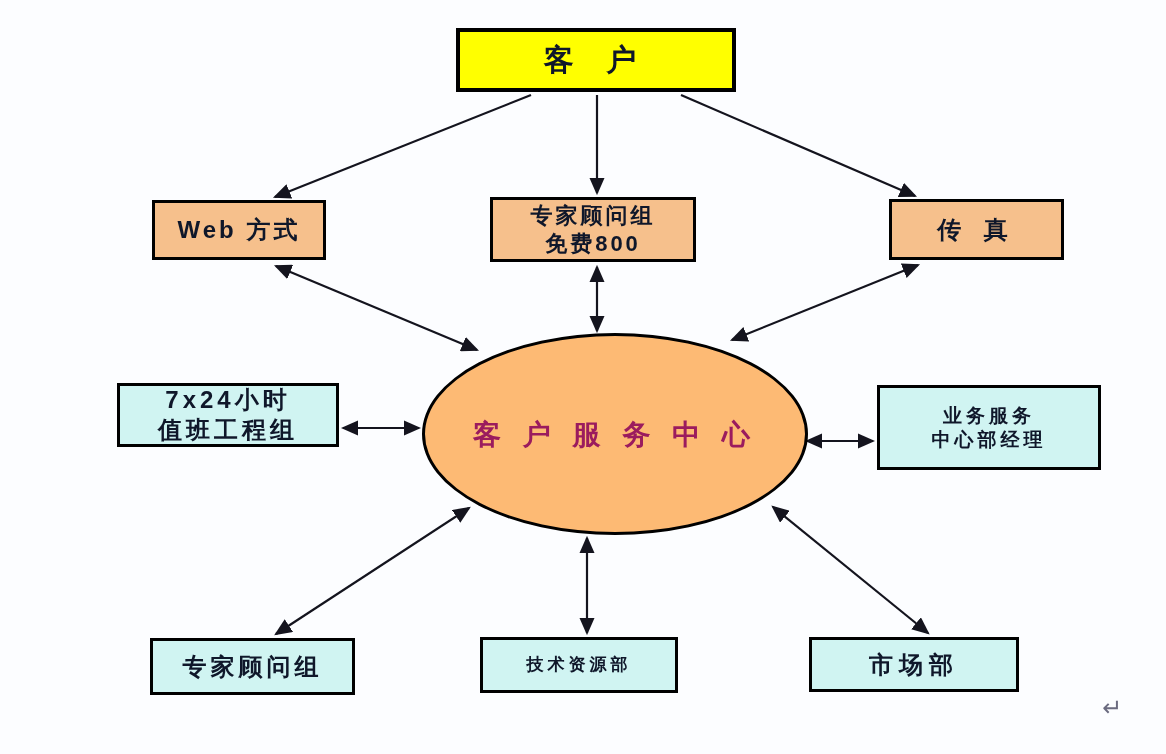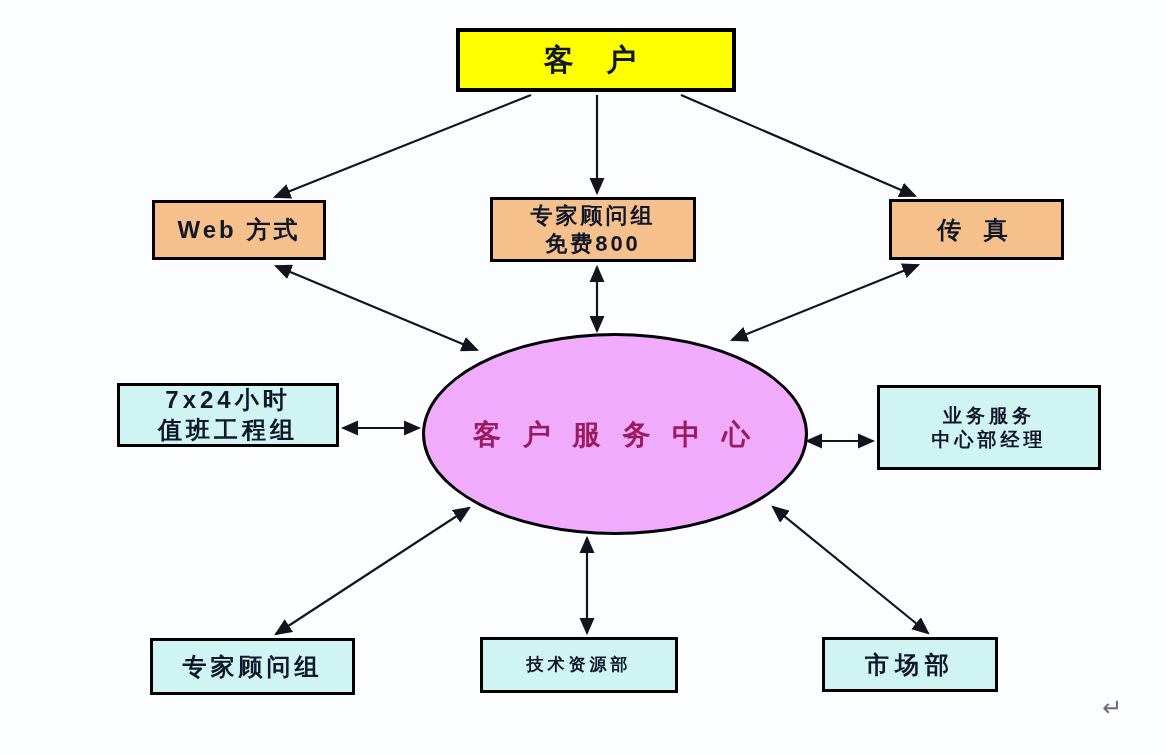--- a/index.html
+++ b/index.html
@@ -25,25 +25,25 @@
   .orange{background:#f6c08c;}
   .cyan{background:#d0f4f2;}
   #node-customer{left:456px;top:28px;width:280px;height:64px;font-size:30px;letter-spacing:12px;}
   #node-web{left:152px;top:200px;width:174px;height:60px;font-size:24px;letter-spacing:3px;}
   #node-hotline{left:490px;top:197px;width:206px;height:65px;font-size:22px;letter-spacing:3px;}
   #node-fax{left:853px;top:199px;width:175px;height:61px;font-size:24px;letter-spacing:8px;margin-left:36px;}
   #node-duty{left:117px;top:383px;width:222px;height:64px;font-size:24px;letter-spacing:4px;}
   #node-manager{left:877px;top:385px;width:224px;height:85px;font-size:19px;letter-spacing:4px;}
   #node-experts{left:150px;top:638px;width:205px;height:57px;font-size:24px;letter-spacing:4px;}
   #node-tech{left:480px;top:637px;width:198px;height:56px;font-size:17px;letter-spacing:4px;}
-  #node-marketing{left:809px;top:637px;width:176px;height:55px;font-size:24px;letter-spacing:6px;margin-left:13px;}
+  #node-marketing{left:809px;top:637px;width:210px;height:55px;font-size:24px;letter-spacing:6px;}
   #node-center{
     left:422px;top:333px;width:386px;height:202px;
     border-radius:50%;
-    background:#f0abfc;
+    background:#fdba74;
     color:#9b1b5e;
     font-size:28px;letter-spacing:7px;
   }
   #connector-layer{position:absolute;left:0;top:0;}
   #return-mark{
     position:absolute;left:1102px;top:694px;
     color:#6b6b80;font-size:24px;font-weight:400;
   }
 </style>
 </head>

